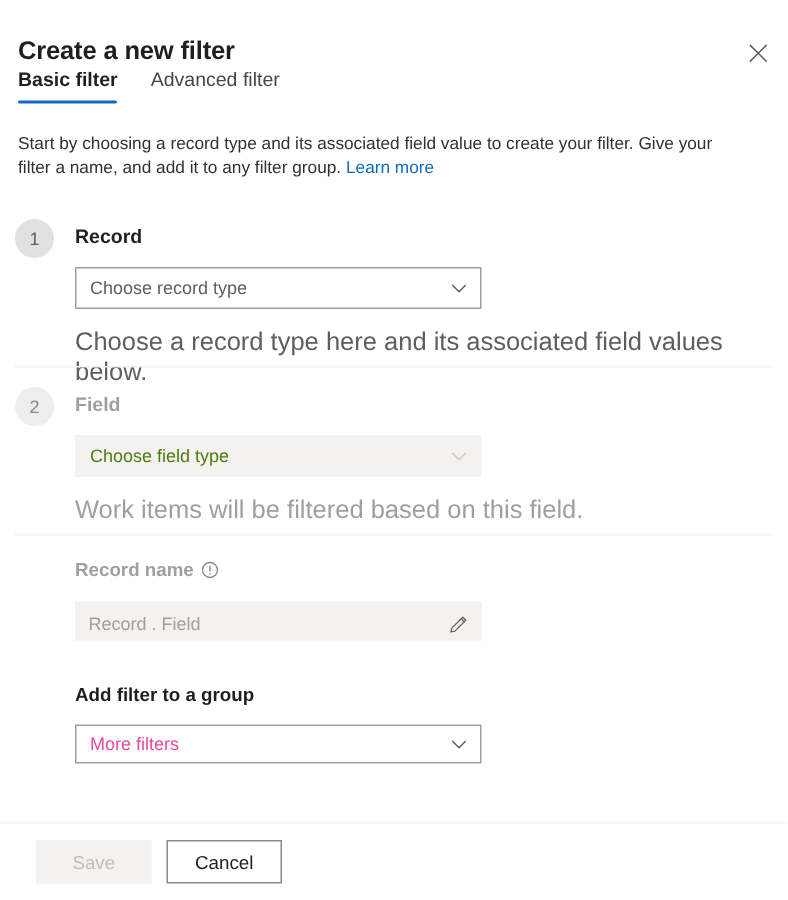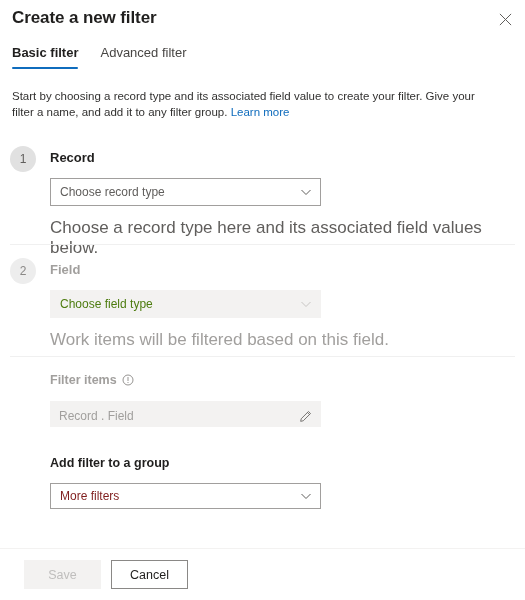--- a/index.html
+++ b/index.html
@@ -16,21 +16,21 @@
   .panel {
     position: relative;
     width: 525px;
     height: 600px;
     background: #ffffff;
   }
 
   
   .header {
     position: absolute;
-    top: 0; left: 0;
+    top: 16px; left: 0;
     width: 525px;
     height: 40px;
   }
   .panel-title {
     position: absolute;
     left: 12px;
     top: 8px;
     font-size: 17px;
     font-weight: 600;
     letter-spacing: -0.1px;
@@ -272,21 +272,21 @@
     width: 271px;
     height: 26px;
     border: 1px solid #a19f9d;
     background: #ffffff;
     display: flex;
     align-items: center;
     padding: 0 8px 0 9px;
     cursor: pointer;
     font-size: 12px;
   }
-  .group-dropdown .dd-text { color: #7f1d1d; flex: 1; }
+  .group-dropdown .dd-text { color: #ec4899; flex: 1; }
 
   
   .footer {
     position: absolute;
     left: 0;
     top: 549px;
     width: 525px;
     height: 51px;
     display: flex;
     align-items: center;
@@ -366,21 +366,21 @@
         </svg>
       </span>
     </div>
     <div class="step-hint muted">Work items will be filtered based on this field.</div>
   </div>
 
   <div class="divider d2"></div>
 
   <div class="filtername-block">
     <div class="fn-label-row">
-      <span class="fn-label">Filter items</span>
+      <span class="fn-label">Record name</span>
       <span>
         <svg class="info-icon" viewBox="0 0 12 12" aria-hidden="true">
           <circle cx="6" cy="6" r="5" stroke="#8a8886" stroke-width="0.9" fill="none"></circle>
           <rect x="5.55" y="3" width="0.9" height="4" fill="#8a8886"></rect>
           <rect x="5.55" y="8" width="0.9" height="1" fill="#8a8886"></rect>
         </svg>
       </span>
     </div>
     <div class="fn-input-wrap">
       <input class="fn-input" type="text" placeholder="Record . Field" style="">

